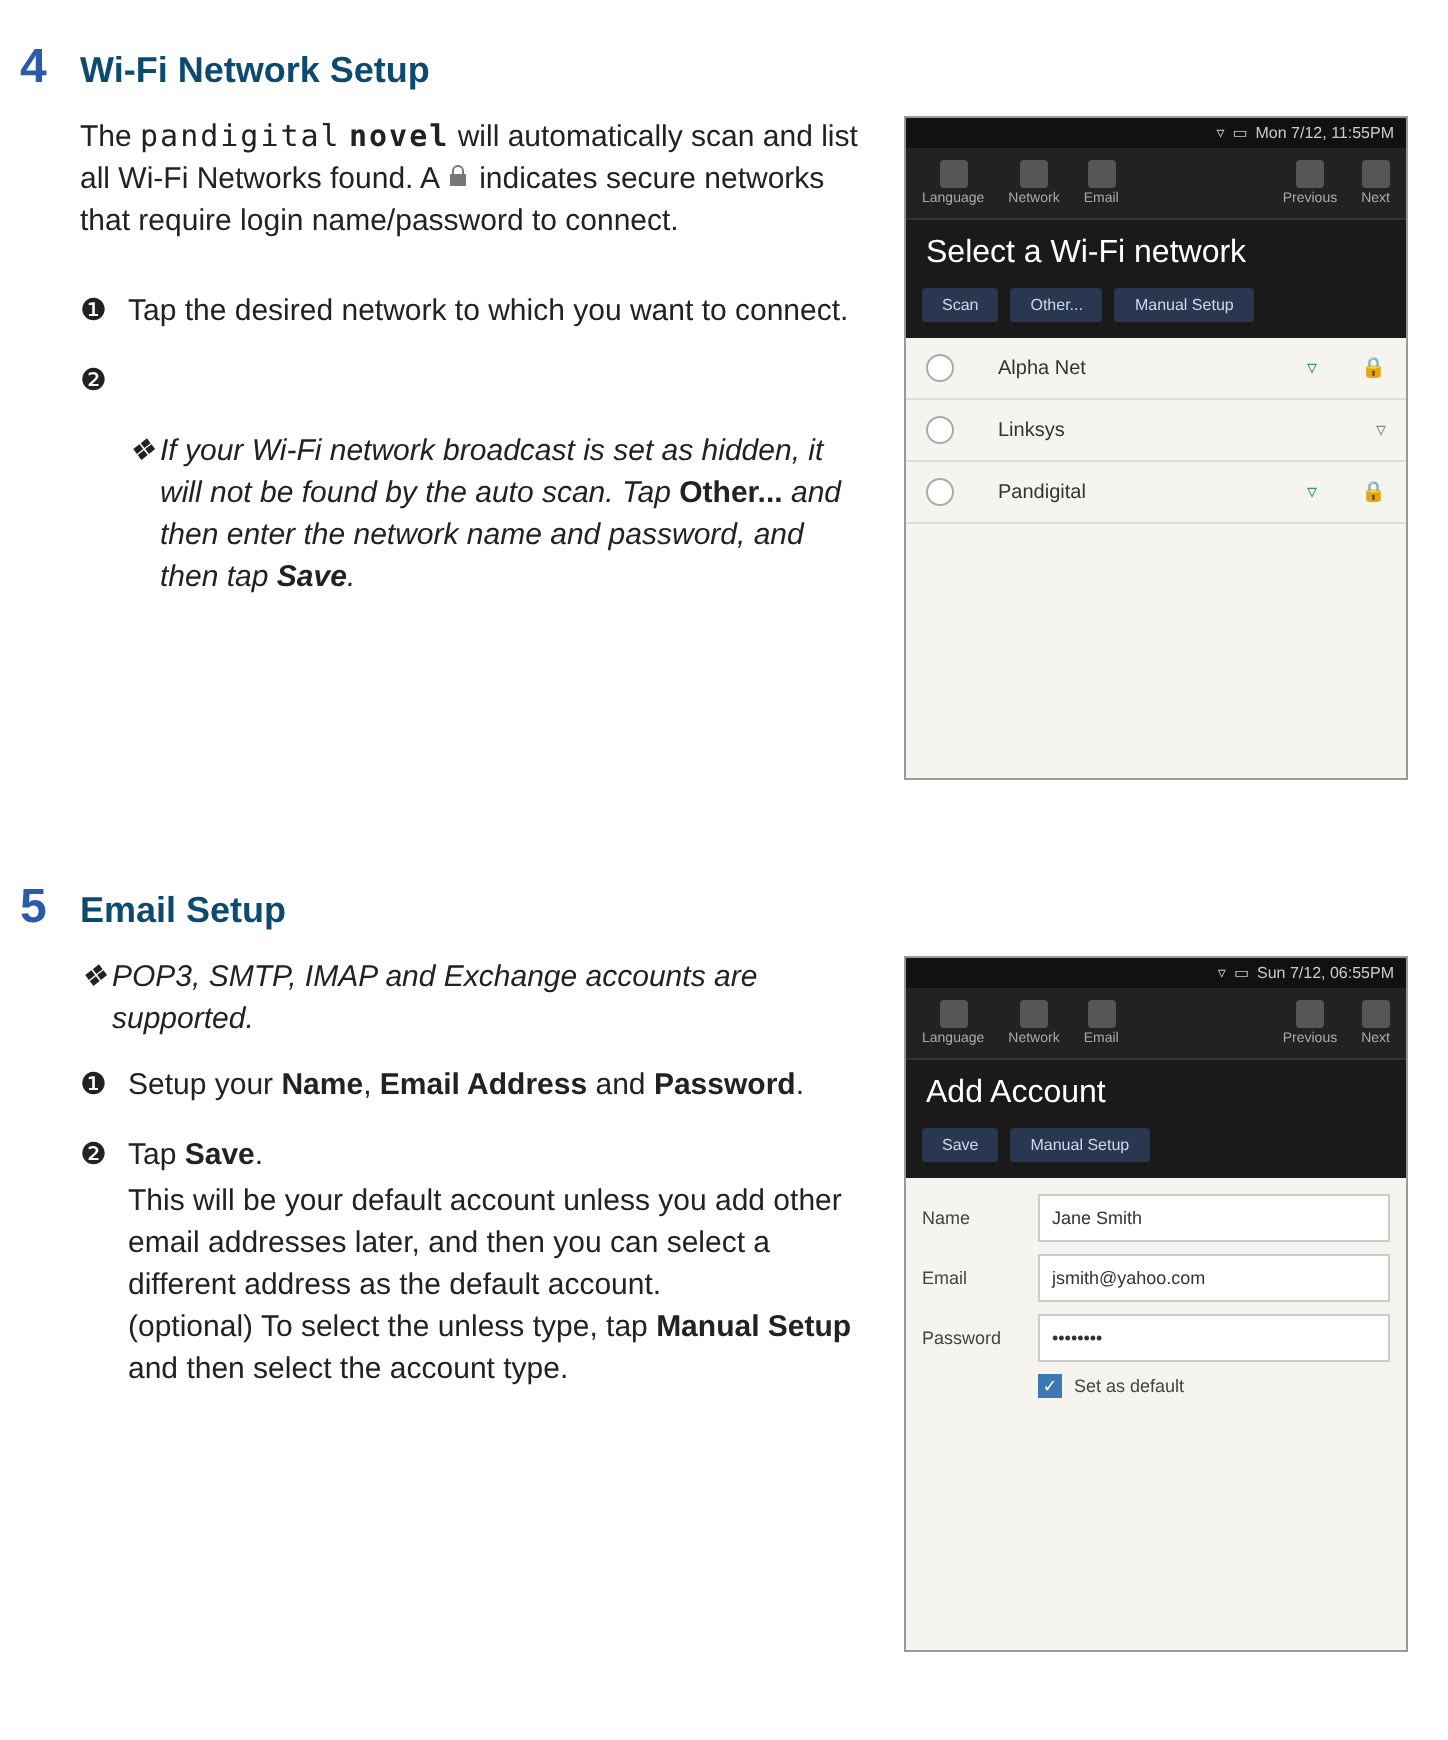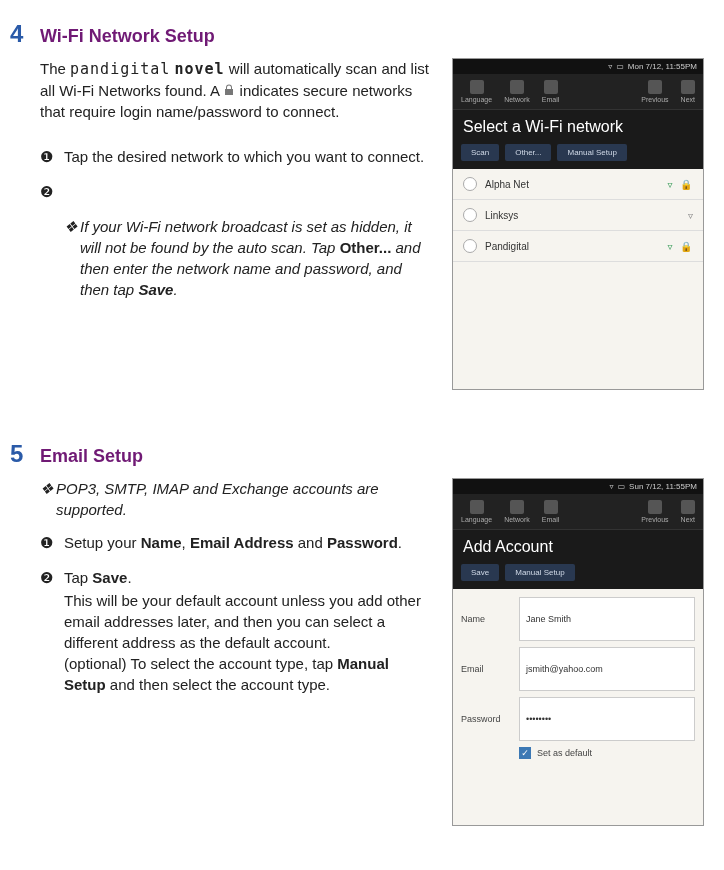--- a/index.html
+++ b/index.html
@@ -19,21 +19,21 @@
       align-items: baseline;
       margin-bottom: 10px;
     }
     .section-number {
       color: #2a5aa8;
       font-size: 24px;
       font-weight: bold;
       width: 30px;
     }
     .section-title {
-      color: #701a75;
+      color: #0c4a6e;
       font-size: 18px;
       font-weight: bold;
     }
     .section-body {
       display: flex;
       align-items: flex-start;
       gap: 20px;
     }
     .text-col {
       flex: 1;
@@ -136,21 +136,21 @@
     }
     .ss-wifi-list {
       background: #f6f4ef;
       height: 220px;
     }
     .ss-wifi-item {
       display: flex;
       align-items: center;
       padding: 8px 10px;
       border-bottom: 1px solid #ddd;
-      gap: 8px;
+      gap: 22px;
       font-size: 10px;
       color: #333;
     }
     .ss-radio {
       width: 12px;
       height: 12px;
       border: 1px solid #aaa;
       border-radius: 50%;
       background: #fff;
     }
@@ -169,21 +169,21 @@
       gap: 8px;
       margin-bottom: 6px;
       font-size: 9px;
       color: #444;
     }
     .ss-form-label { width: 50px; }
     .ss-form-input {
       flex: 1;
       background: #fff;
       border: 1px solid #ccc;
-      padding: 16px 6px;
+      padding: 6px 6px;
       font-size: 9px;
       color: #333;
     }
     .ss-checkbox-row {
       display: flex;
       align-items: center;
       gap: 6px;
       margin-left: 58px;
       margin-top: 6px;
       font-size: 9px;
@@ -316,32 +316,32 @@
           <span>Setup your </span><span class="b">Name</span><span>, </span><span class="b">Email Address</span><span> and </span><span class="b">Password</span><span>.</span>
         </div>
       </div>
 
       <div class="step" style="margin-bottom:0">
         <div class="step-marker">❷</div>
         <div>
           <span>Tap </span><span class="b">Save</span><span>.</span>
           <div style="margin-top:2px;">This will be your default account unless you add other email addresses later, and then you can select a different address as the default account.</div>
           <div>
-            <span style="">(optional)</span><span> To select the account type, tap </span><span class="b">Manual Setup</span><span> and then select the account type.</span>
+            <span style="">(optional)</span><span> To select the unless type, tap </span><span class="b">Manual Setup</span><span> and then select the account type.</span>
           </div>
         </div>
       </div>
 
     </div>
 
     <div class="screenshot">
       <div class="ss-statusbar">
         <span>▿</span>
         <span>▭</span>
-        <span>Sun 7/12, 11:55PM</span>
+        <span>Sun 7/12, 06:55PM</span>
       </div>
       <div class="ss-topnav">
         <div class="ss-topnav-group">
           <div class="ss-topnav-item">
               <div class="ss-topnav-icon"></div>
               <span>Language</span>
             </div>
           <div class="ss-topnav-item">
               <div class="ss-topnav-icon"></div>
               <span>Network</span>

